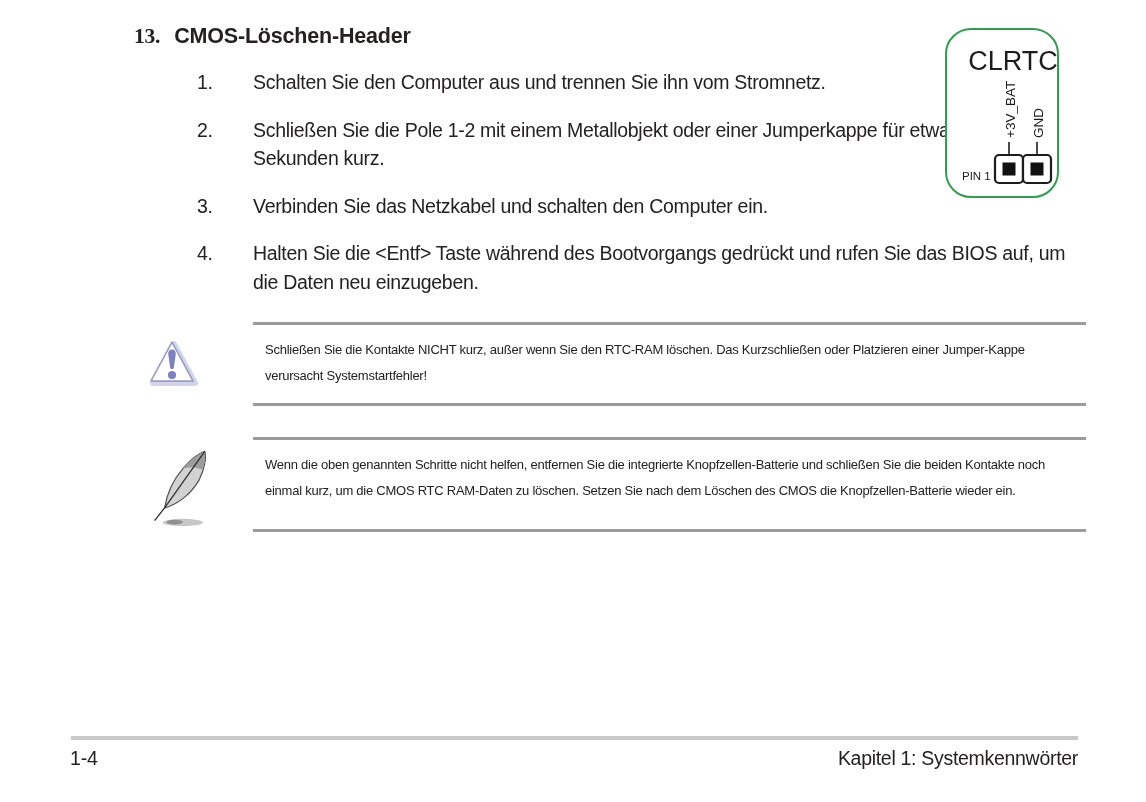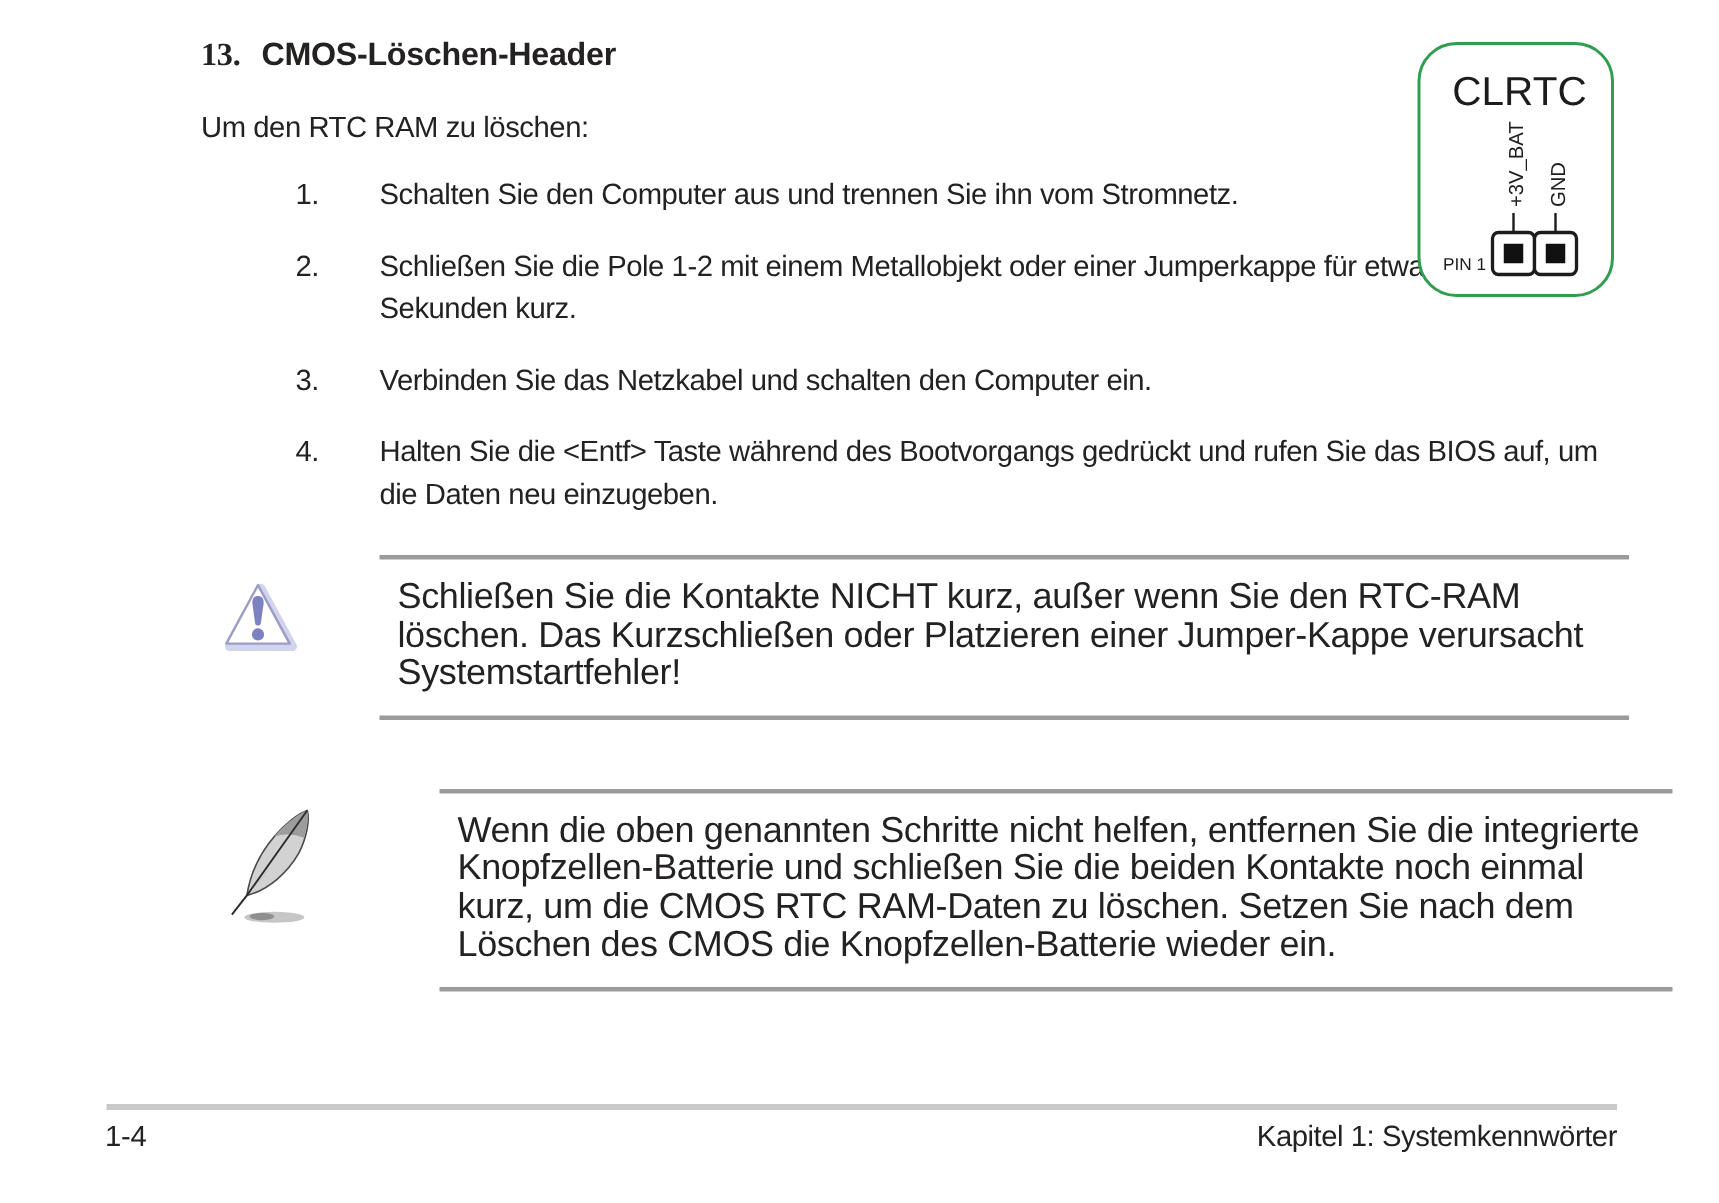--- a/index.html
+++ b/index.html
@@ -14,49 +14,48 @@
   .intro { margin-top:13px; font-size:19.5px; line-height:28px; width:778px; letter-spacing:-0.3px; }
 
   .list-intro { margin-top:25px; font-size:19.5px; letter-spacing:-0.3px; }
 
   .steps { margin-top:3px; }
   .step { display:flex; margin-top:19px; font-size:19.5px; line-height:28.5px; letter-spacing:-0.3px; }
   .step .s-num { margin-left:63px; width:56px; flex:0 0 auto; }
   .step .s-txt { width:833px; }
 
   .note { display:flex; margin-top:26px; }
-  .note.second { margin-top:46px;gap:40px; }
+  .note.second { margin-top:31px; }
   .note-icon-col { width:119px; flex:0 0 auto; padding-left:12px; padding-top:7px; }
   .note-body { flex:1; border-top:3px solid #9b9b9b; border-bottom:3px solid #9b9b9b;
                padding:12px 14px 15px 12px; }
-  .note-body p { font-size:24px; line-height:25.5px; letter-spacing:-0.25px; width:796px; }
+  .note-body p { font-size:13px; line-height:25.5px; letter-spacing:-0.25px; width:796px; }
 
   
-  .diagram { position:absolute; left:945px; top:28px; width:131px; height:170px;
+  .diagram { position:absolute; left:945px; top:28px; width:114px; height:170px;
              border:2px solid #2f9e4e; border-radius:26px; background:#fff; }
   .diagram svg { position:absolute; left:-2px; top:-2px; }
   .diagram text { font-family:"Liberation Sans", sans-serif; fill:#1c1c1c; }
 
   
   .footer-rule { position:absolute; left:71px; top:736px; width:1007px; height:4px; background:#c9c9c9; }
   .footer-page { position:absolute; left:70px; top:747px; font-size:19.5px; letter-spacing:-0.2px; }
   .footer-chapter { position:absolute; right:68px; top:747px; font-size:19.5px; letter-spacing:-0.3px; }
 </style>
 </head>
 <body>
 
 <div class="main">
 
   <div class="heading">
     <span class="h-num">13.</span>
     <span class="h-title">CMOS-Löschen-Header</span>
   </div>
 
 
-  <p class="list-intro">Um den RTC RAM zu löschen:</p>
 
   <div class="steps">
     <div class="step">
       <span class="s-num">1.</span>
       <span class="s-txt">Schalten Sie den Computer aus und trennen Sie ihn vom Stromnetz.</span>
     </div>
     <div class="step">
       <span class="s-num">2.</span>
       <span class="s-txt">Schließen Sie die Pole 1-2 mit einem Metallobjekt oder einer Jumperkappe für etwa 5 bis 10 Sekunden kurz.</span>
     </div>

